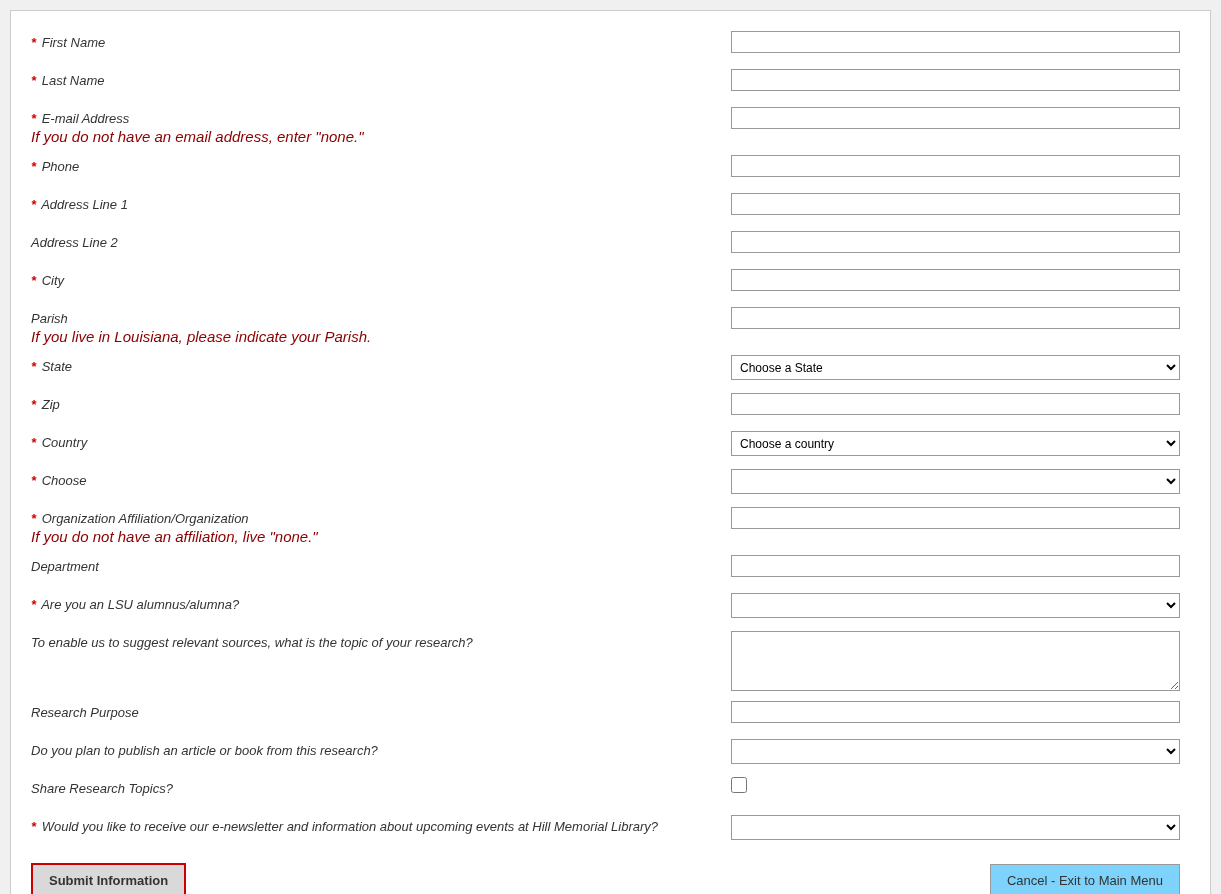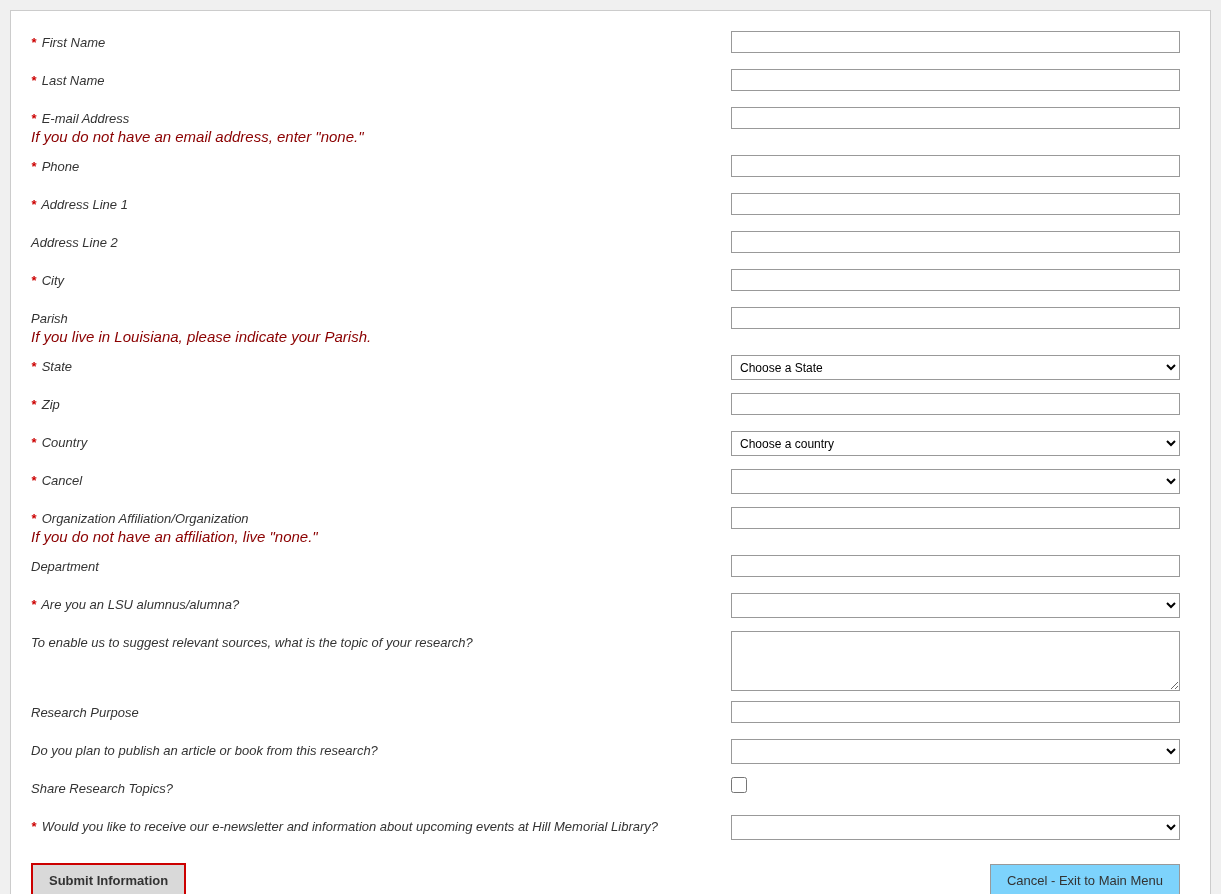--- a/index.html
+++ b/index.html
@@ -254,21 +254,21 @@
         <option>Canada</option>
         <option>Mexico</option>
       </select>
     </div>
   </div>
 
   <div class="form-row">
     <div class="label-col">
       <span class="label-text">
         <span class="required-star">*</span>
-        <span>Cancel</span>
+        <span>Choose</span>
       </span>
     </div>
     <div class="input-col">
       <select>
         <option value=""></option>
         <option>Faculty</option>
         <option>Staff</option>
         <option>Student</option>
         <option>Other</option>
       </select>

